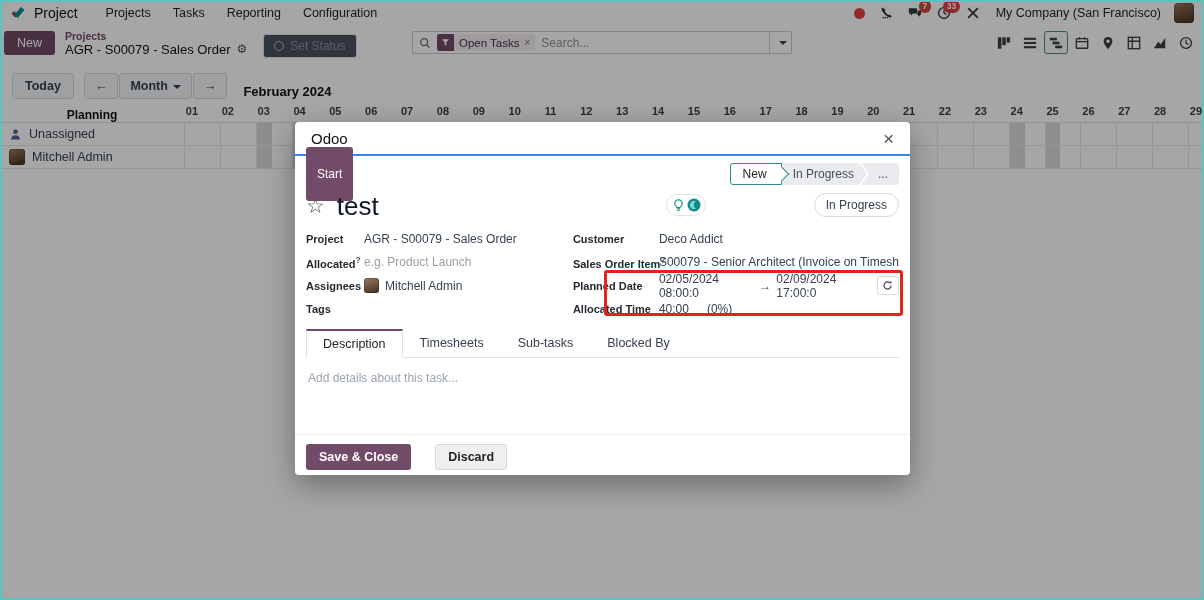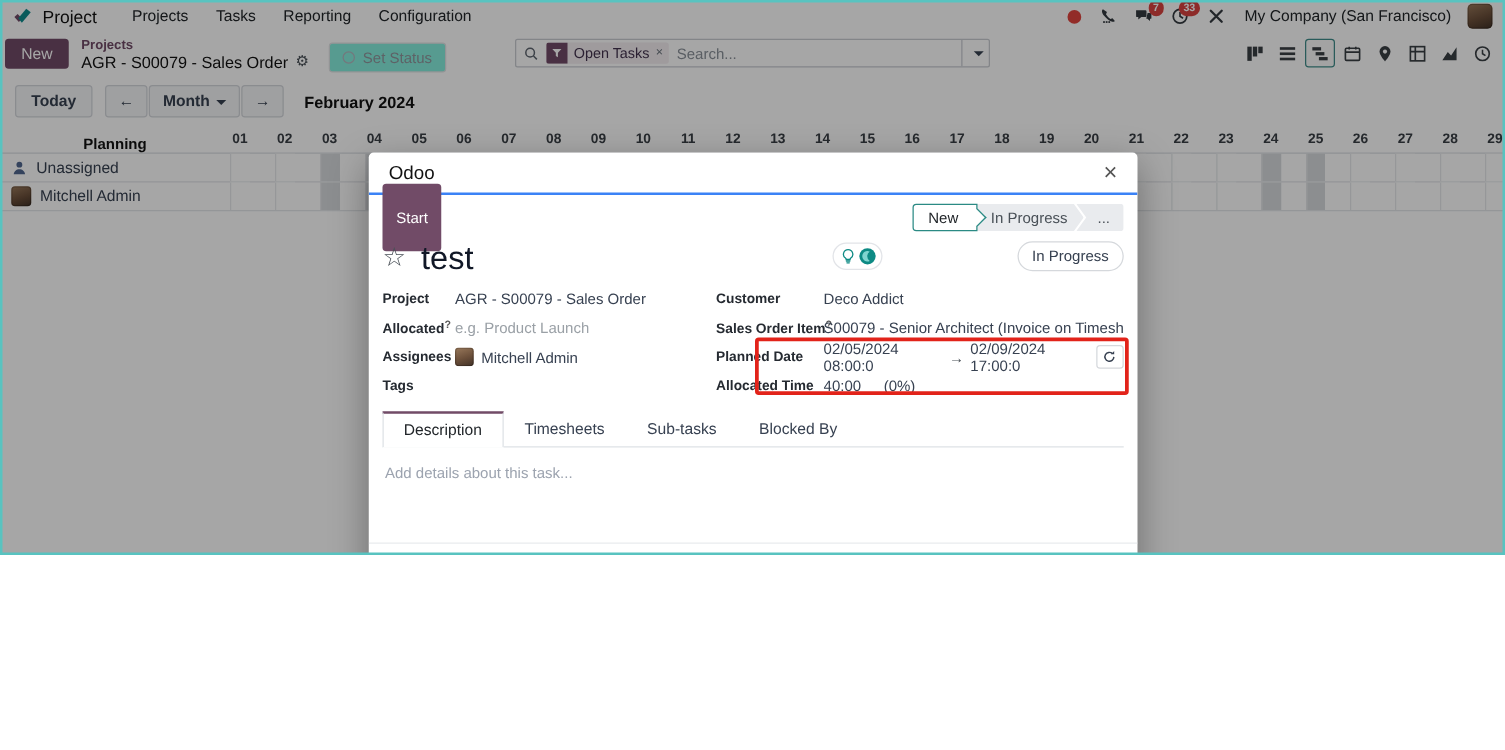--- a/index.html
+++ b/index.html
@@ -1,17 +1,17 @@
 <!DOCTYPE html>
 <html><head>
 <meta charset="utf-8">
 <style>
   * { margin:0; padding:0; box-sizing:border-box; }
   body { font-family:"Liberation Sans", sans-serif; background:#fff; }
-  .screen { position:relative; width:1204px; height:444px; background:#fff; overflow:hidden; }
+  .screen { position:relative; width:1204px; height:600px; background:#fff; overflow:hidden; }
 
   
   .frame-border { position:absolute; inset:0; border:2px solid #58c3c0; z-index:60; pointer-events:none; }
 
   
   .topbar { height:26px; background:#fff; display:flex; align-items:center; padding:0 10px; gap:4px; font-size:13px; color:#212529; position:relative; z-index:1; }
   .brand { display:flex; align-items:center; gap:8px; margin-right:14px; }
   .brand-name { font-size:14px; color:#111; }
   .menus { display:flex; align-items:center; gap:2px; }
   .menu-item { padding:3px 10px; font-size:12.5px; color:#212529; border-radius:3px; cursor:pointer; }
@@ -23,38 +23,38 @@
   .company-name { font-size:12.5px; color:#212529; margin-left:2px; }
   .avatar { width:20px; height:20px; border-radius:4px; background:linear-gradient(160deg,#9a7a5c 0%,#6b4f3a 55%,#3f3026 100%); box-shadow:inset 0 0 0 1px rgba(0,0,0,.2); }
 
   
   .control { height:37px; background:#fff; display:flex; align-items:flex-start; padding:5px 4px 0; position:relative; z-index:1; }
   .btn-primary { background:#714B67; color:#fff; border:none; border-radius:3px; font-size:12.5px; padding:5px 13px; font-family:inherit; cursor:pointer; }
   .breadcrumb-block { margin-left:10px; line-height:1.1; }
   .bc-parent { font-size:10.5px; color:#714B67; font-weight:700; cursor:pointer; }
   .bc-current { font-size:13px; color:#111; display:flex; align-items:center; gap:6px; }
   .gear { font-size:12px; color:#495057; cursor:pointer; }
-  .btn-setstatus { margin-left:16px; margin-top:3px; display:flex; align-items:center; gap:6px; border:1px solid #d8dadd; background:#5eead4; color:#6c757d; font-size:12px; border-radius:3px; padding:4px 10px; font-family:inherit; opacity:.75; }
+  .btn-setstatus { margin-left:16px; margin-top:3px; display:flex; align-items:center; gap:6px; border:1px solid #d8dadd; background:#0f172a; color:#6c757d; font-size:12px; border-radius:3px; padding:4px 10px; font-family:inherit; opacity:.75; }
   .status-ring { width:10px; height:10px; border:1.5px solid #98a1ab; border-radius:50%; display:inline-block; }
   .searchbar { position:absolute; left:412px; top:5px; width:380px; height:23px; border:1px solid #c9ccd2; border-radius:2px; background:#fff; display:flex; align-items:center; padding:0 0 0 6px; gap:6px; }
   .searchbar svg.mag { width:12px; height:12px; }
   .facet { display:flex; align-items:center; background:#f4eef2; border-radius:2px; overflow:hidden; height:17px; }
   .facet-icon { background:#714B67; width:17px; height:17px; display:flex; align-items:center; justify-content:center; }
   .facet-icon svg { width:9px; height:9px; }
   .facet-label { font-size:11.5px; color:#42324d; padding:0 5px; }
   .facet-x { font-size:10px; color:#6c757d; padding:0 5px 0 0; cursor:pointer; }
   .search-ph { font-size:12px; color:#8a9199; flex:1; }
   .search-caret { width:22px; align-self:stretch; border-left:1px solid #c9ccd2; display:flex; align-items:center; justify-content:center; color:#495057; font-size:6px; cursor:pointer; }
   .view-switcher { position:absolute; right:6px; top:5px; display:flex; gap:2px; }
   .vbtn { width:24px; height:23px; display:flex; align-items:center; justify-content:center; color:#3a3f44; border:1px solid transparent; border-radius:3px; cursor:pointer; }
   .vbtn svg { width:14px; height:14px; }
   .vactive { border-color:#3f8d8a; background:#fbfbfb; }
 
   
-  .gcontrols { height:36px; background:#fff; display:flex; align-items:center; gap:10px; padding:0 12px; position:relative; z-index:1; }
+  .gcontrols { height:36px; background:#fff; display:flex; align-items:flex-end; gap:10px; padding:0 12px; position:relative; z-index:1; }
   .btn-flat { border:1px solid #d4d7dc; background:#f5f6f7; color:#374151; font-size:12.5px; font-weight:600; padding:5px 12px; border-radius:3px; font-family:inherit; cursor:pointer; }
   .nav-group { display:flex; gap:1px; }
   .nav-group .btn-flat { padding:5px 10px; }
   .caret-down { display:inline-block; width:0; height:0; border-left:4px solid transparent; border-right:4px solid transparent; border-top:4px solid #374151; margin-left:5px; vertical-align:middle; }
   .period-label { font-size:13px; font-weight:700; color:#111; margin-left:6px; }
 
   
   .gantt { position:relative; z-index:1; background:#fff; }
   .g-head { display:flex; height:24px; align-items:flex-end; border-bottom:1px solid #dcdfe3; }
   .g-label { width:184px; flex-shrink:0; display:flex; align-items:center; gap:7px; padding-left:9px; font-size:12.5px; color:#374151; }

